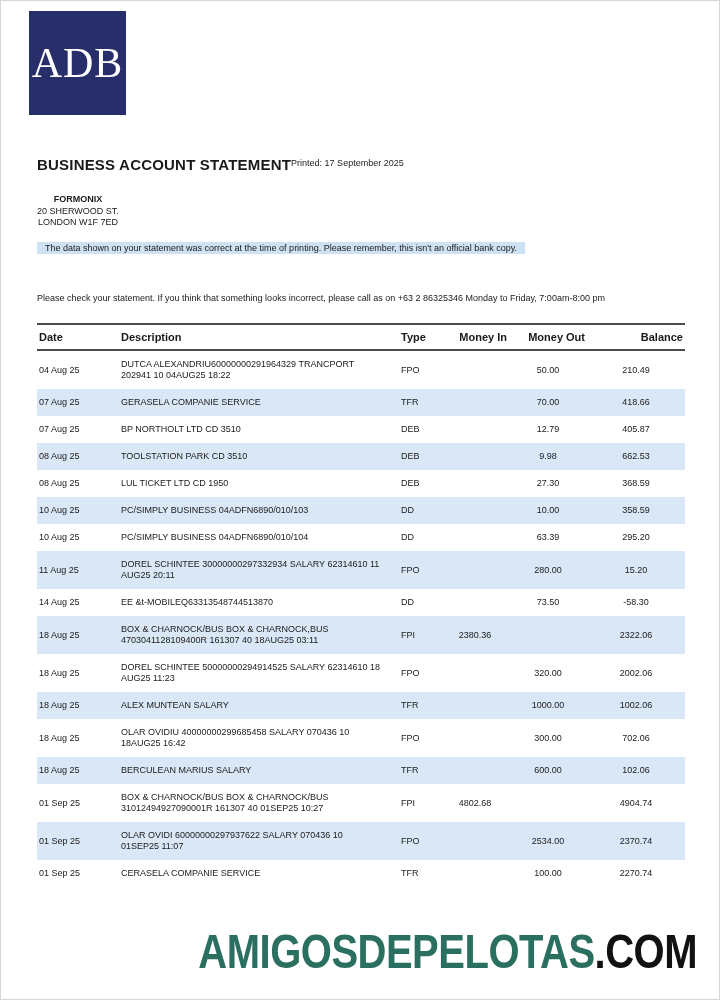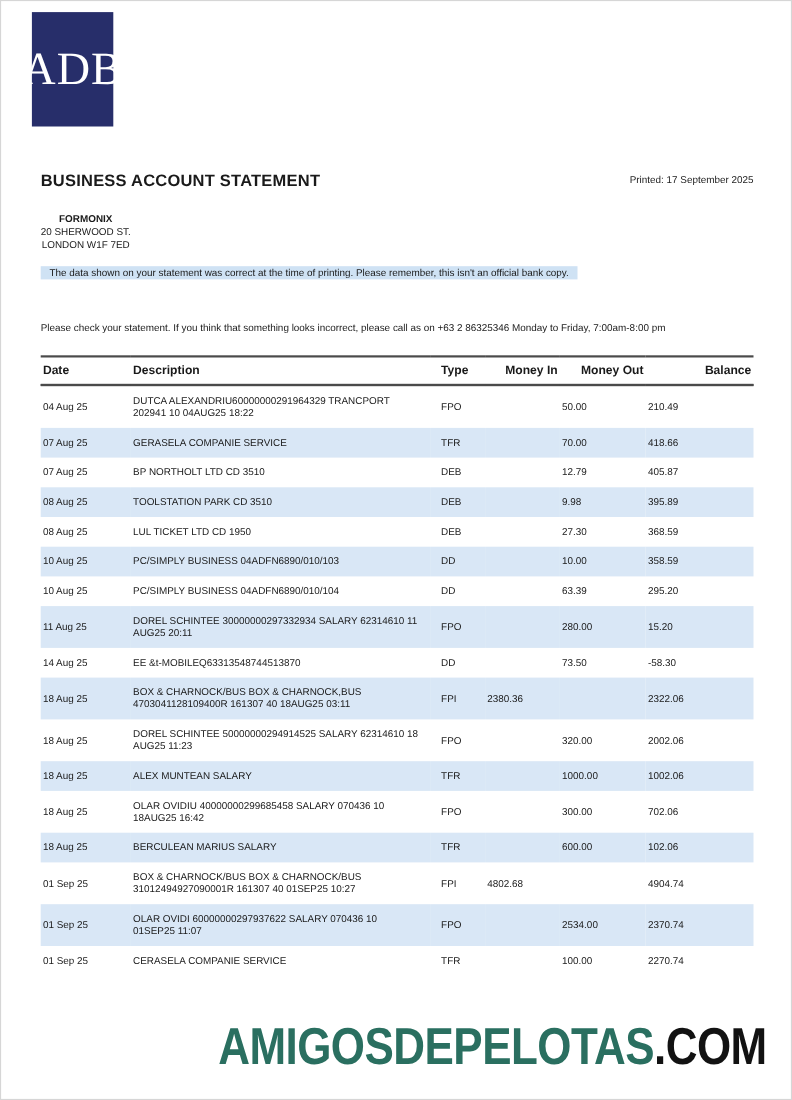--- a/index.html
+++ b/index.html
@@ -4,29 +4,29 @@
 <style>
   * { margin:0; padding:0; box-sizing:border-box; }
   html,body { background:#ffffff; }
   body { font-family:"Liberation Sans", sans-serif; color:#1a1a1a; }
   .page {
     position:relative; width:720px; height:1000px; margin:0 auto;
     background:#fff; border:1px solid #d6d6d6; overflow:hidden;
   }
   
   .logo {
-    position:absolute; left:28px; top:10px; width:74px; height:104px;
+    position:absolute; left:28px; top:10px; width:97px; height:104px;
     background:var(--logo-bg, #272e6a); color:#fff;
     display:flex; align-items:center; justify-content:center;
   }
   .logo span { font-family:"Liberation Serif", serif; font-size:42px; letter-spacing:1px; }
   
   .title-row {
     position:absolute; left:36px; right:34px; top:155px;
-    display:flex; justify-content:space-between; align-items:flex-start;
+    display:flex; justify-content:flex-start; align-items:flex-start;
   }
   .title-row h1 { font-size:15px; font-weight:bold; letter-spacing:0.2px; }
   .printed { font-size:9px; color:#222; margin-top:2px; }
   
   .address { position:absolute; left:36px; top:193px; font-size:9px; line-height:11.5px;text-align:center; }
   .address .name { font-weight:bold; }
   .codes { position:absolute; left:165px; top:193px; font-size:9px; line-height:11.5px; }
   .codes span { margin-right:14px; }
   
   .notice { position:absolute; left:36px; right:36px; top:241px; font-size:9px; line-height:13px; }
@@ -40,21 +40,21 @@
   thead th {
     border-top:2px solid #4a4a4a; border-bottom:2px solid #4a4a4a;
     font-size:11px; font-weight:bold; text-align:left; padding:6px 2px;margin-top:28px;
   }
   thead th.num { text-align:right; }
   tbody td { padding:8px 2px; vertical-align:middle; line-height:11px; }
   tbody tr.alt { background:var(--row-alt, #d9e7f6); }
   .col-date { padding-left:2px; }
   .col-desc { padding-right:10px; }
   .col-type { padding-left:10px; }
-  .col-num  { text-align:left; }
+  .col-num  { text-align:center; }
   
   .watermark {
     position:absolute; right:22px; bottom:20px;
     font-size:40px; font-weight:bold; letter-spacing:-0.5px; white-space:nowrap;
     transform:scaleY(1.18); transform-origin:bottom right;
   }
   .wm-main { color:var(--watermark, #2a6f60); }
   .wm-com  { color:#121212; }
 </style>
 </head>
@@ -127,21 +127,21 @@
           <td class="col-num"></td>
           <td class="col-num">12.79</td>
           <td class="col-num">405.87</td>
         </tr>
         <tr class="alt">
           <td class="col-date">08 Aug 25</td>
           <td class="col-desc">TOOLSTATION PARK CD 3510</td>
           <td class="col-type">DEB</td>
           <td class="col-num"></td>
           <td class="col-num">9.98</td>
-          <td class="col-num">395.89</td>
+          <td class="col-num">662.53</td>
         </tr>
         <tr>
           <td class="col-date">08 Aug 25</td>
           <td class="col-desc">LUL TICKET LTD CD 1950</td>
           <td class="col-type">DEB</td>
           <td class="col-num"></td>
           <td class="col-num">27.30</td>
           <td class="col-num">368.59</td>
         </tr>
         <tr class="alt">

